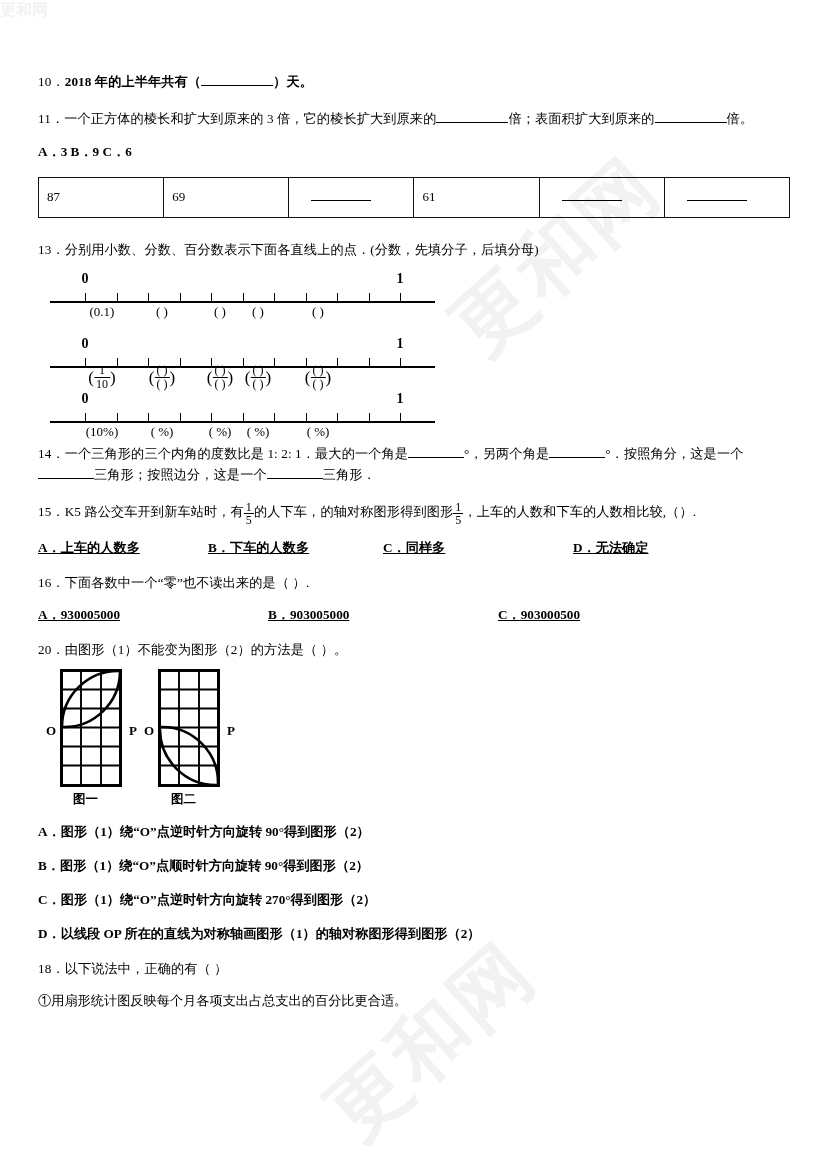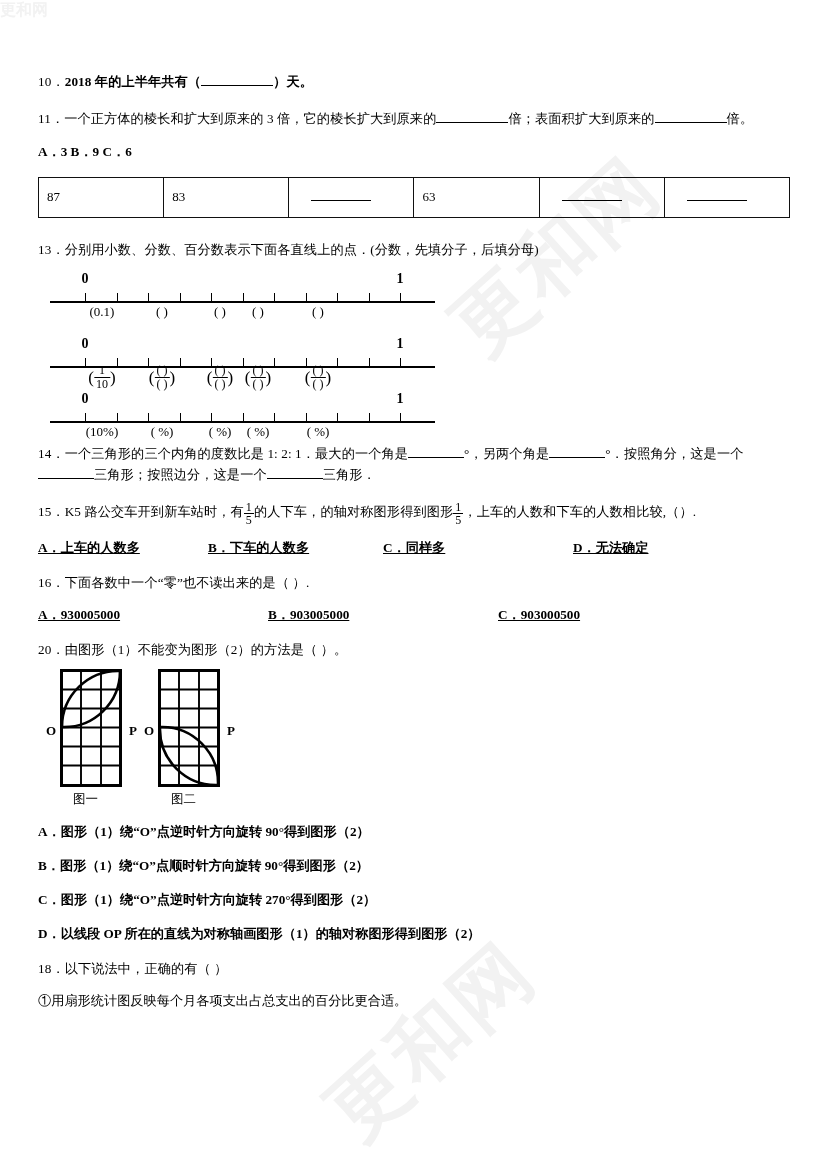--- a/index.html
+++ b/index.html
@@ -78,21 +78,21 @@
   .nl .under { position: absolute; top: 3px; font-size: 13px; transform: translateX(-50%); white-space: nowrap; }
 
   .frac { display: inline-block; vertical-align: middle; text-align: center; line-height: 1.02; font-size: 12px; }
   .frac .nu { display: block; padding: 0 2px; }
   .frac .de { display: block; border-top: 1.2px solid #000; padding: 0 2px; }
   .parenwrap { display: inline-block; font-size: 17px; vertical-align: middle; line-height: 1; }
 
   
   .figs { position: relative; height: 140px; margin: 6px 0 8px 0; }
   .figbox { position: absolute; }
-  .figcap { position: absolute; font-size: 12.5px; font-weight: normal; white-space: nowrap; }
+  .figcap { position: absolute; font-size: 12.5px; font-weight: bold; white-space: nowrap; }
   .ptlabel { position: absolute; font-size: 13px; font-weight: bold; }
 
   .q18 { font-size: 13.2px; margin: 0 0 16px 0; }
 </style>
 </head>
 <body>
 
 <div class="wm">更和网</div>
 <div class="wm wm-a">更和网</div>
 <div class="wm wm-b">更和网</div>
@@ -105,23 +105,23 @@
 
   <p class="q tight">
     <span>11．</span><span>一个正方体的棱长和扩大到原来的 3 倍，它的棱长扩大到原来的</span><span class="blank bl-long"></span><span>倍；表面积扩大到原来的</span><span class="blank bl-long"></span><span>倍。</span>
   </p>
   <p class="opts">A．3   B．9   C．6</p>
 
   <table class="grid">
     <tbody>
         <tr>
       <td><span>87</span></td>
-      <td><span>83</span></td>
+      <td><span>69</span></td>
       <td><span class="cellblank"></span></td>
-      <td><span>63</span></td>
+      <td><span>61</span></td>
       <td><span class="cellblank"></span></td>
       <td><span class="cellblank"></span></td>
     </tr>
   </tbody>
     </table>
 
   <p class="q" style="margin-bottom:4px">
     <span>13．</span><span>分别用小数、分数、百分数表示下面各直线上的点．(分数，先填分子，后填分母)</span>
   </p>
 

